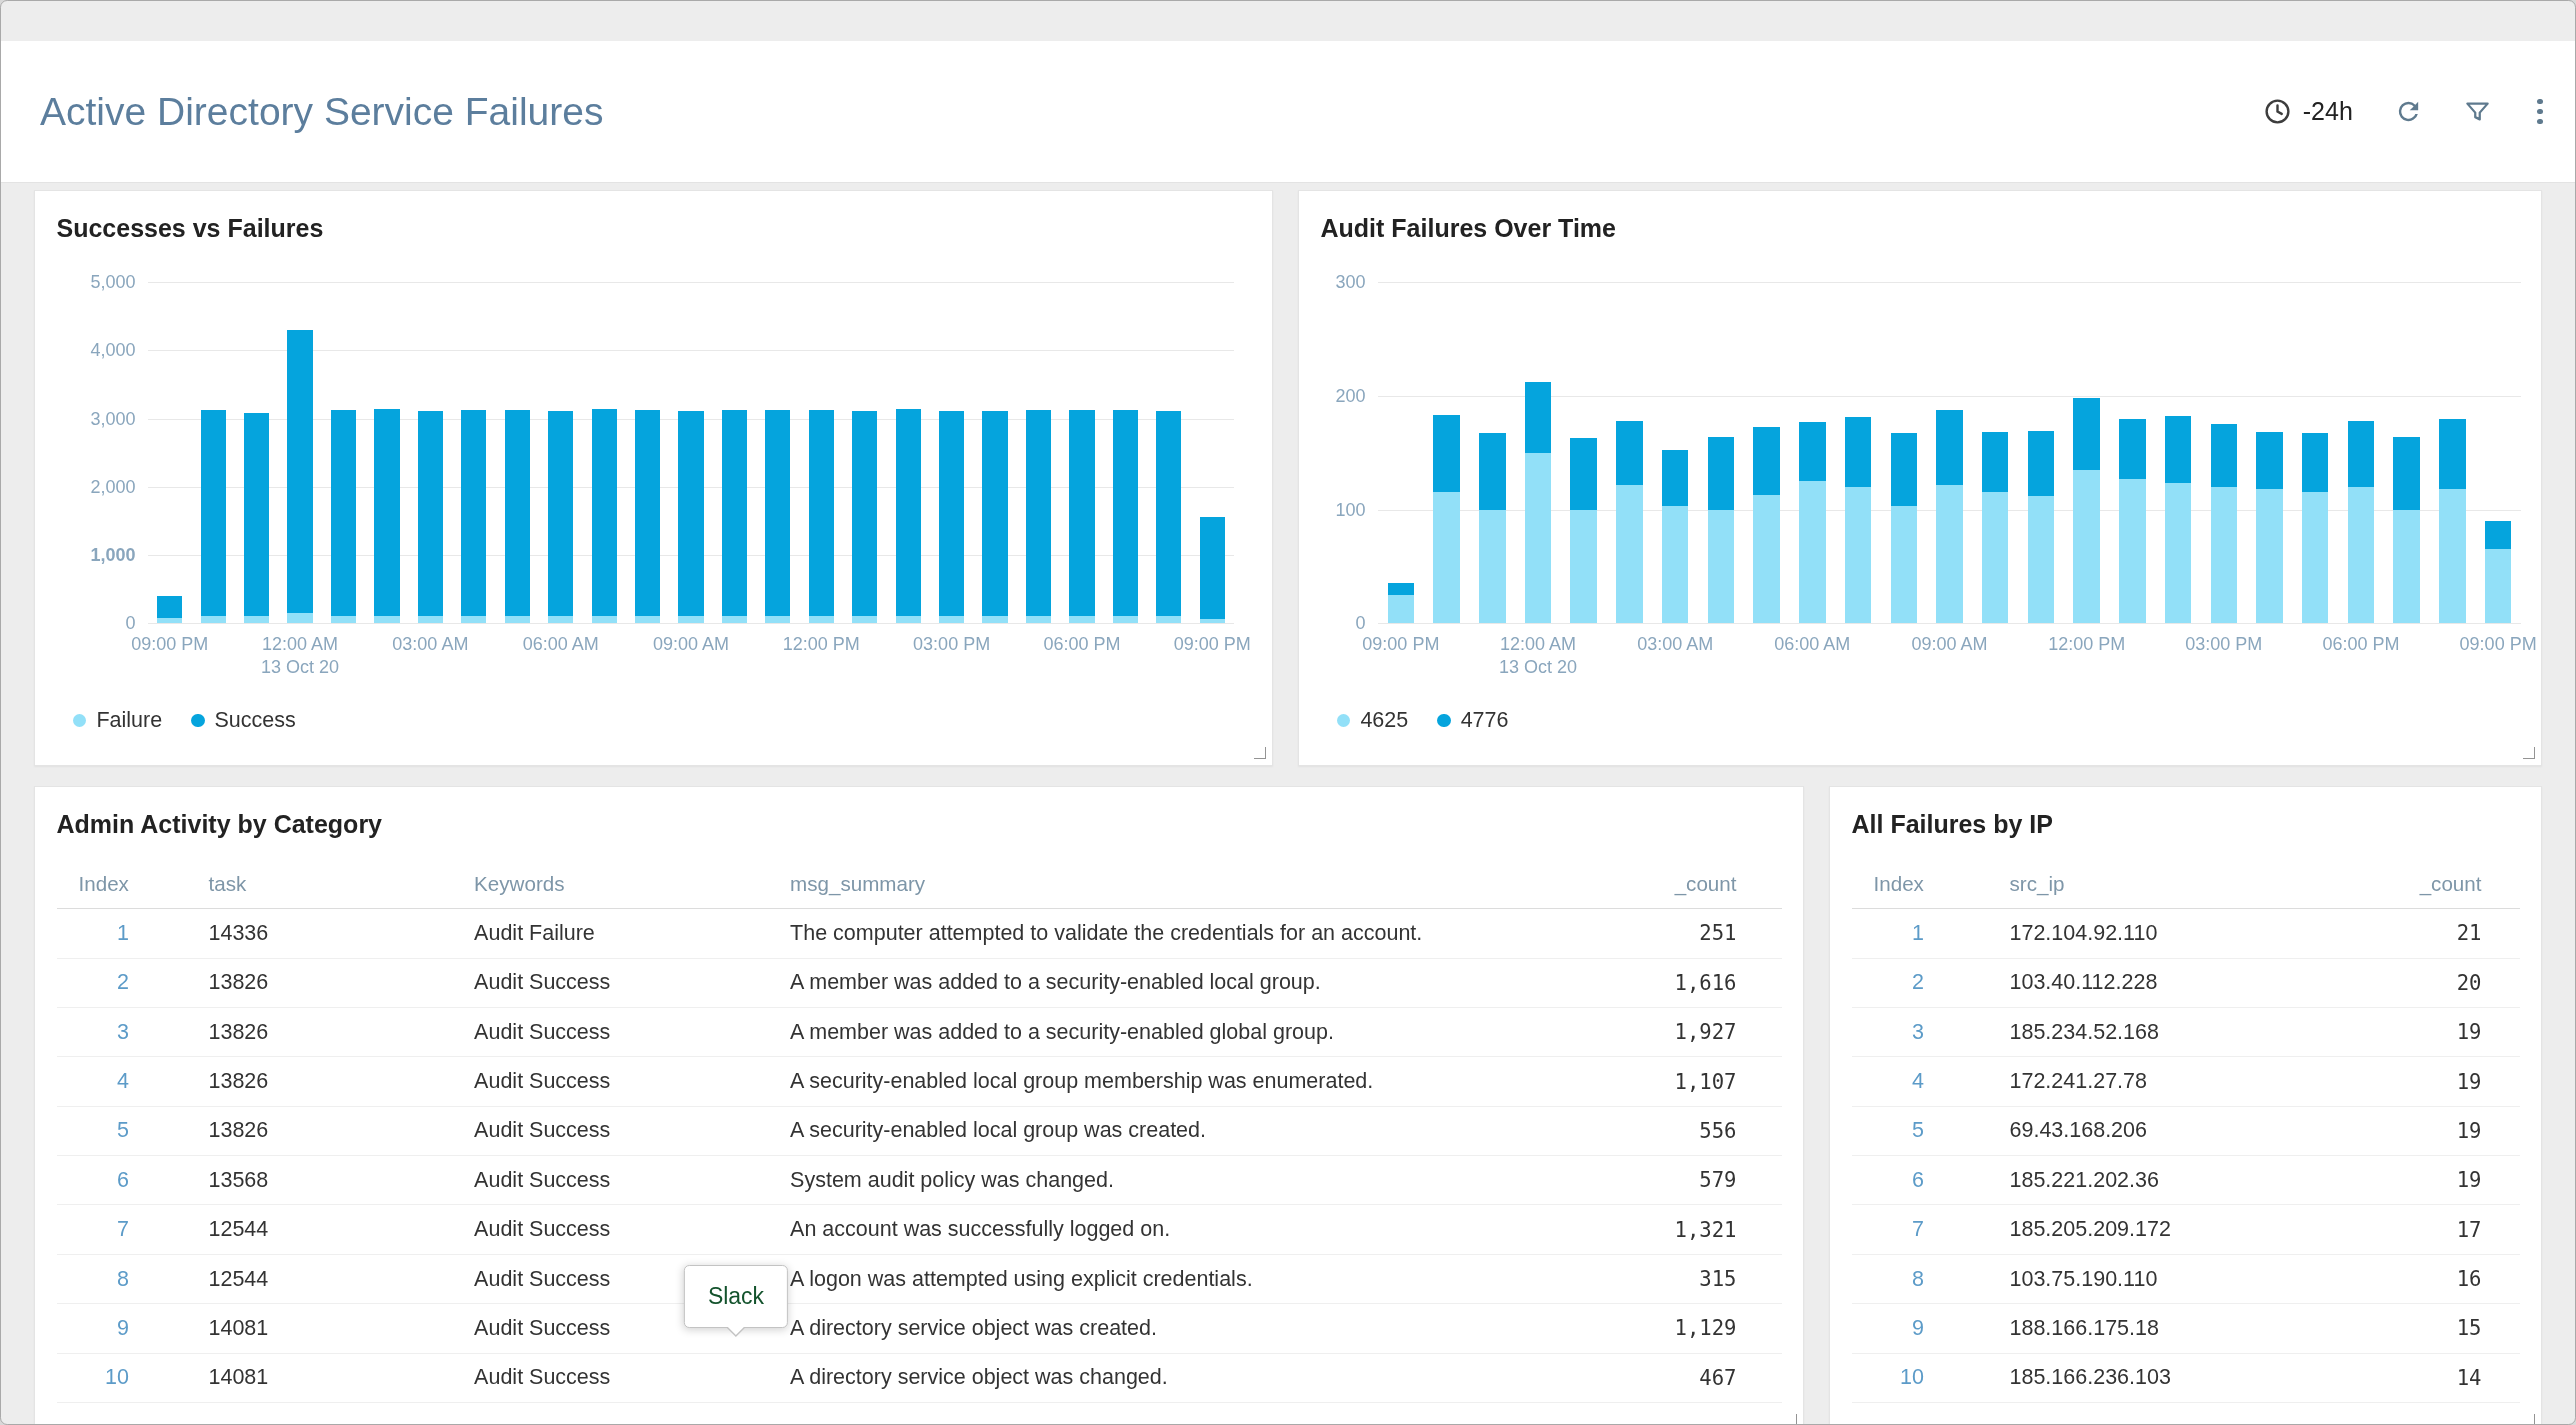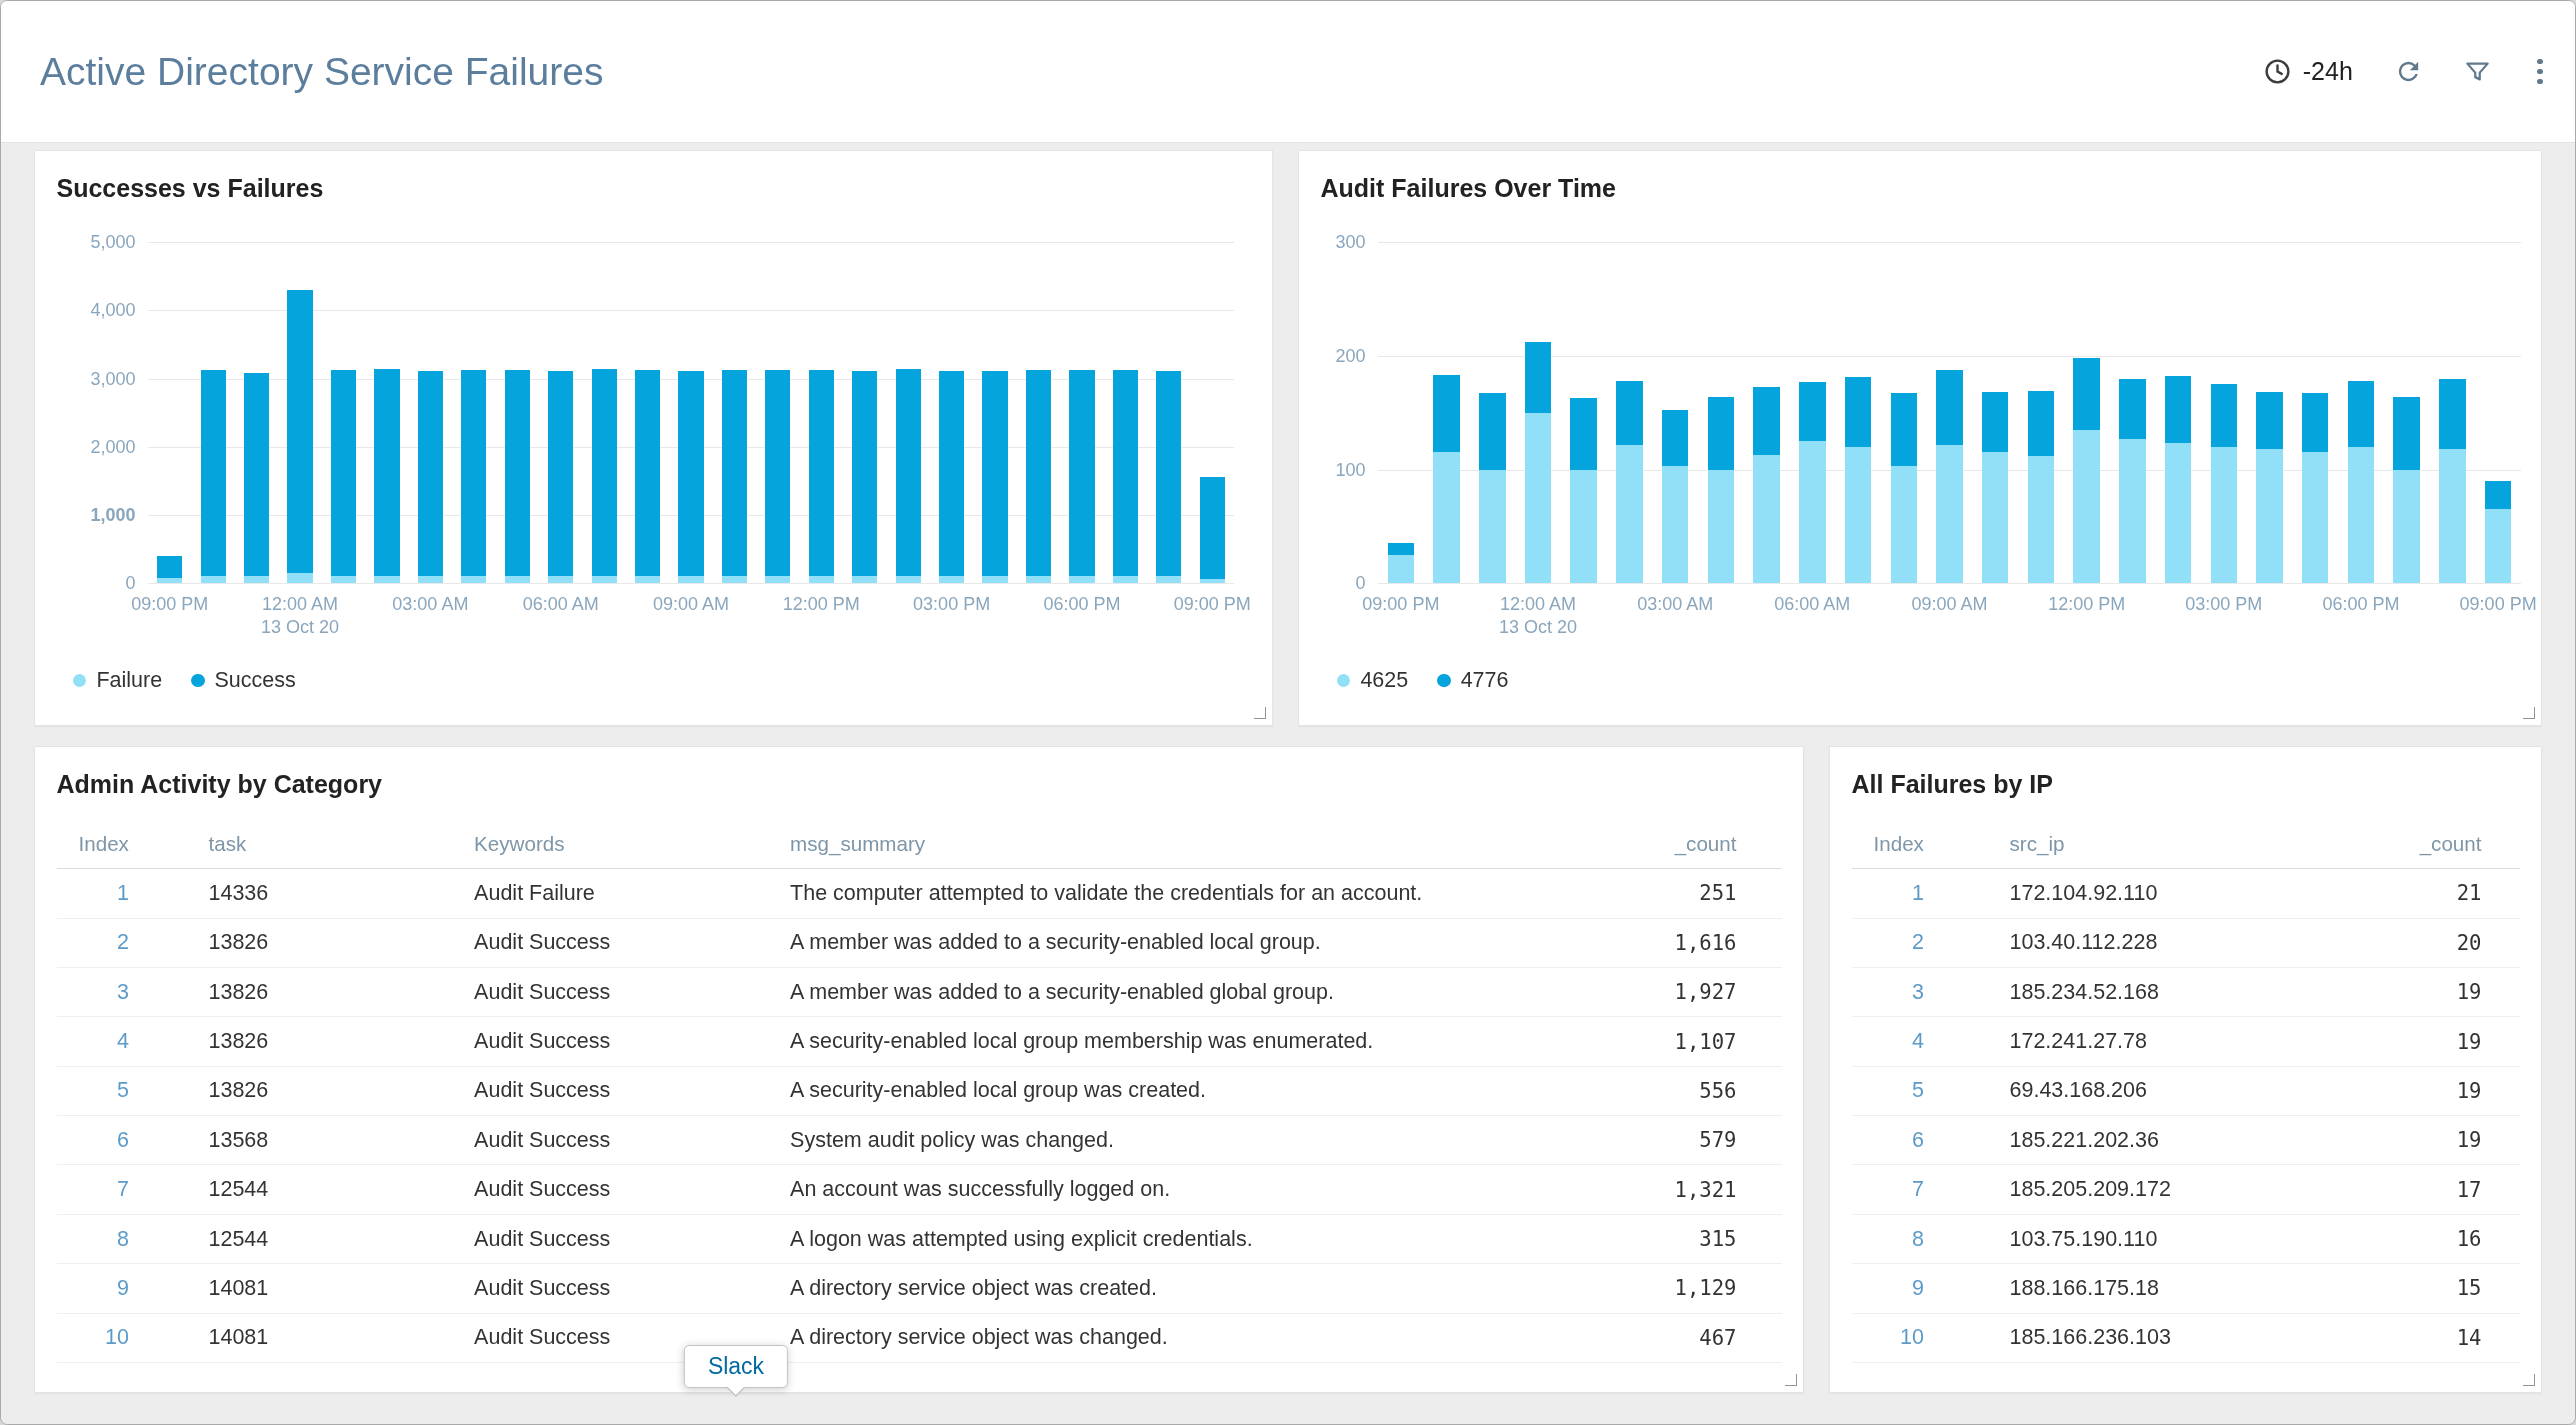--- a/index.html
+++ b/index.html
@@ -7,20 +7,21 @@
   .page {
     width: 2576px; height: 1425px; position: relative; overflow: hidden;
     background: #ededed; border: 1.8px solid #a9a9a9; border-radius: 7.2px;
     font-family: "Liberation Sans", sans-serif; color: #333;
   }
   
   header {
     height: 142px; background: #fff; border-bottom: 0.9px solid #e3e3e3;
     display: flex; align-items: center; justify-content: space-between;
     padding: 0 27px 0 39px;
+    margin-top: 40px;
   }
   h1.dash-title { font-size: 39px; font-weight: 400; color: #5C7E9D; }
   .actions { display: flex; align-items: center; gap: 41px; }
   .time-range { display: flex; align-items: center; gap: 10.8px; cursor: pointer; background:none; border:none; }
   .time-range span { font-size: 25px; color: #222; font-family: "Liberation Sans", sans-serif; }
   .icon-btn { background: none; border: none; cursor: pointer; display: flex; align-items: center; }
   .kebab { display: flex; flex-direction: column; gap: 4.5px; padding: 1.8px 5.4px; }
   .kebab i { width: 5.4px; height: 5.4px; border-radius: 50%; background: #5f7a8e; }
   
   .content { padding: 7.2px 33px 0; }
@@ -75,23 +76,23 @@
   .tbl-admin th:nth-child(3) { width: 316px; }
   .tbl-admin th:nth-child(5) { width: 161px; }
   .tbl-admin th:nth-child(2), .tbl-admin td:nth-child(2) { padding-left: 76px; }
   .tbl-admin th:last-child, .tbl-admin td:last-child { padding-right: 45px; }
   .tbl-ip th:nth-child(1) { width: 76px; }
   .tbl-ip th:nth-child(3) { width: 143px; }
   .tbl-ip th:nth-child(2), .tbl-ip td:nth-child(2) { padding-left: 82px; }
   .tbl-ip th:last-child, .tbl-ip td:last-child { padding-right: 38px; }
   
   .tooltip {
-    position: absolute; left: 735px; top: 1344px; transform: translateX(-50%);
+    position: absolute; left: 735px; top: 1264px; transform: translateX(-50%);
     background: #fff; border: 0.9px solid #c3c3c3; border-radius: 5.4px;
-    padding: 7px 23px; font-size: 23px; color: #0369a1; z-index: 10;
+    padding: 17px 23px; font-size: 23px; color: #14532d; z-index: 10;
     box-shadow: 0 1.8px 9px rgba(0,0,0,0.18);
   }
   .tooltip::before, .tooltip::after {
     content: ""; position: absolute; left: 50%; transform: translateX(-50%);
     top: 100%; border: 10px solid transparent;
   }
   .tooltip::before { border-top-color: #c3c3c3; }
   .tooltip::after  { border-top-color: #fff; margin-top: -1.8px; }
 </style>
 </head>

